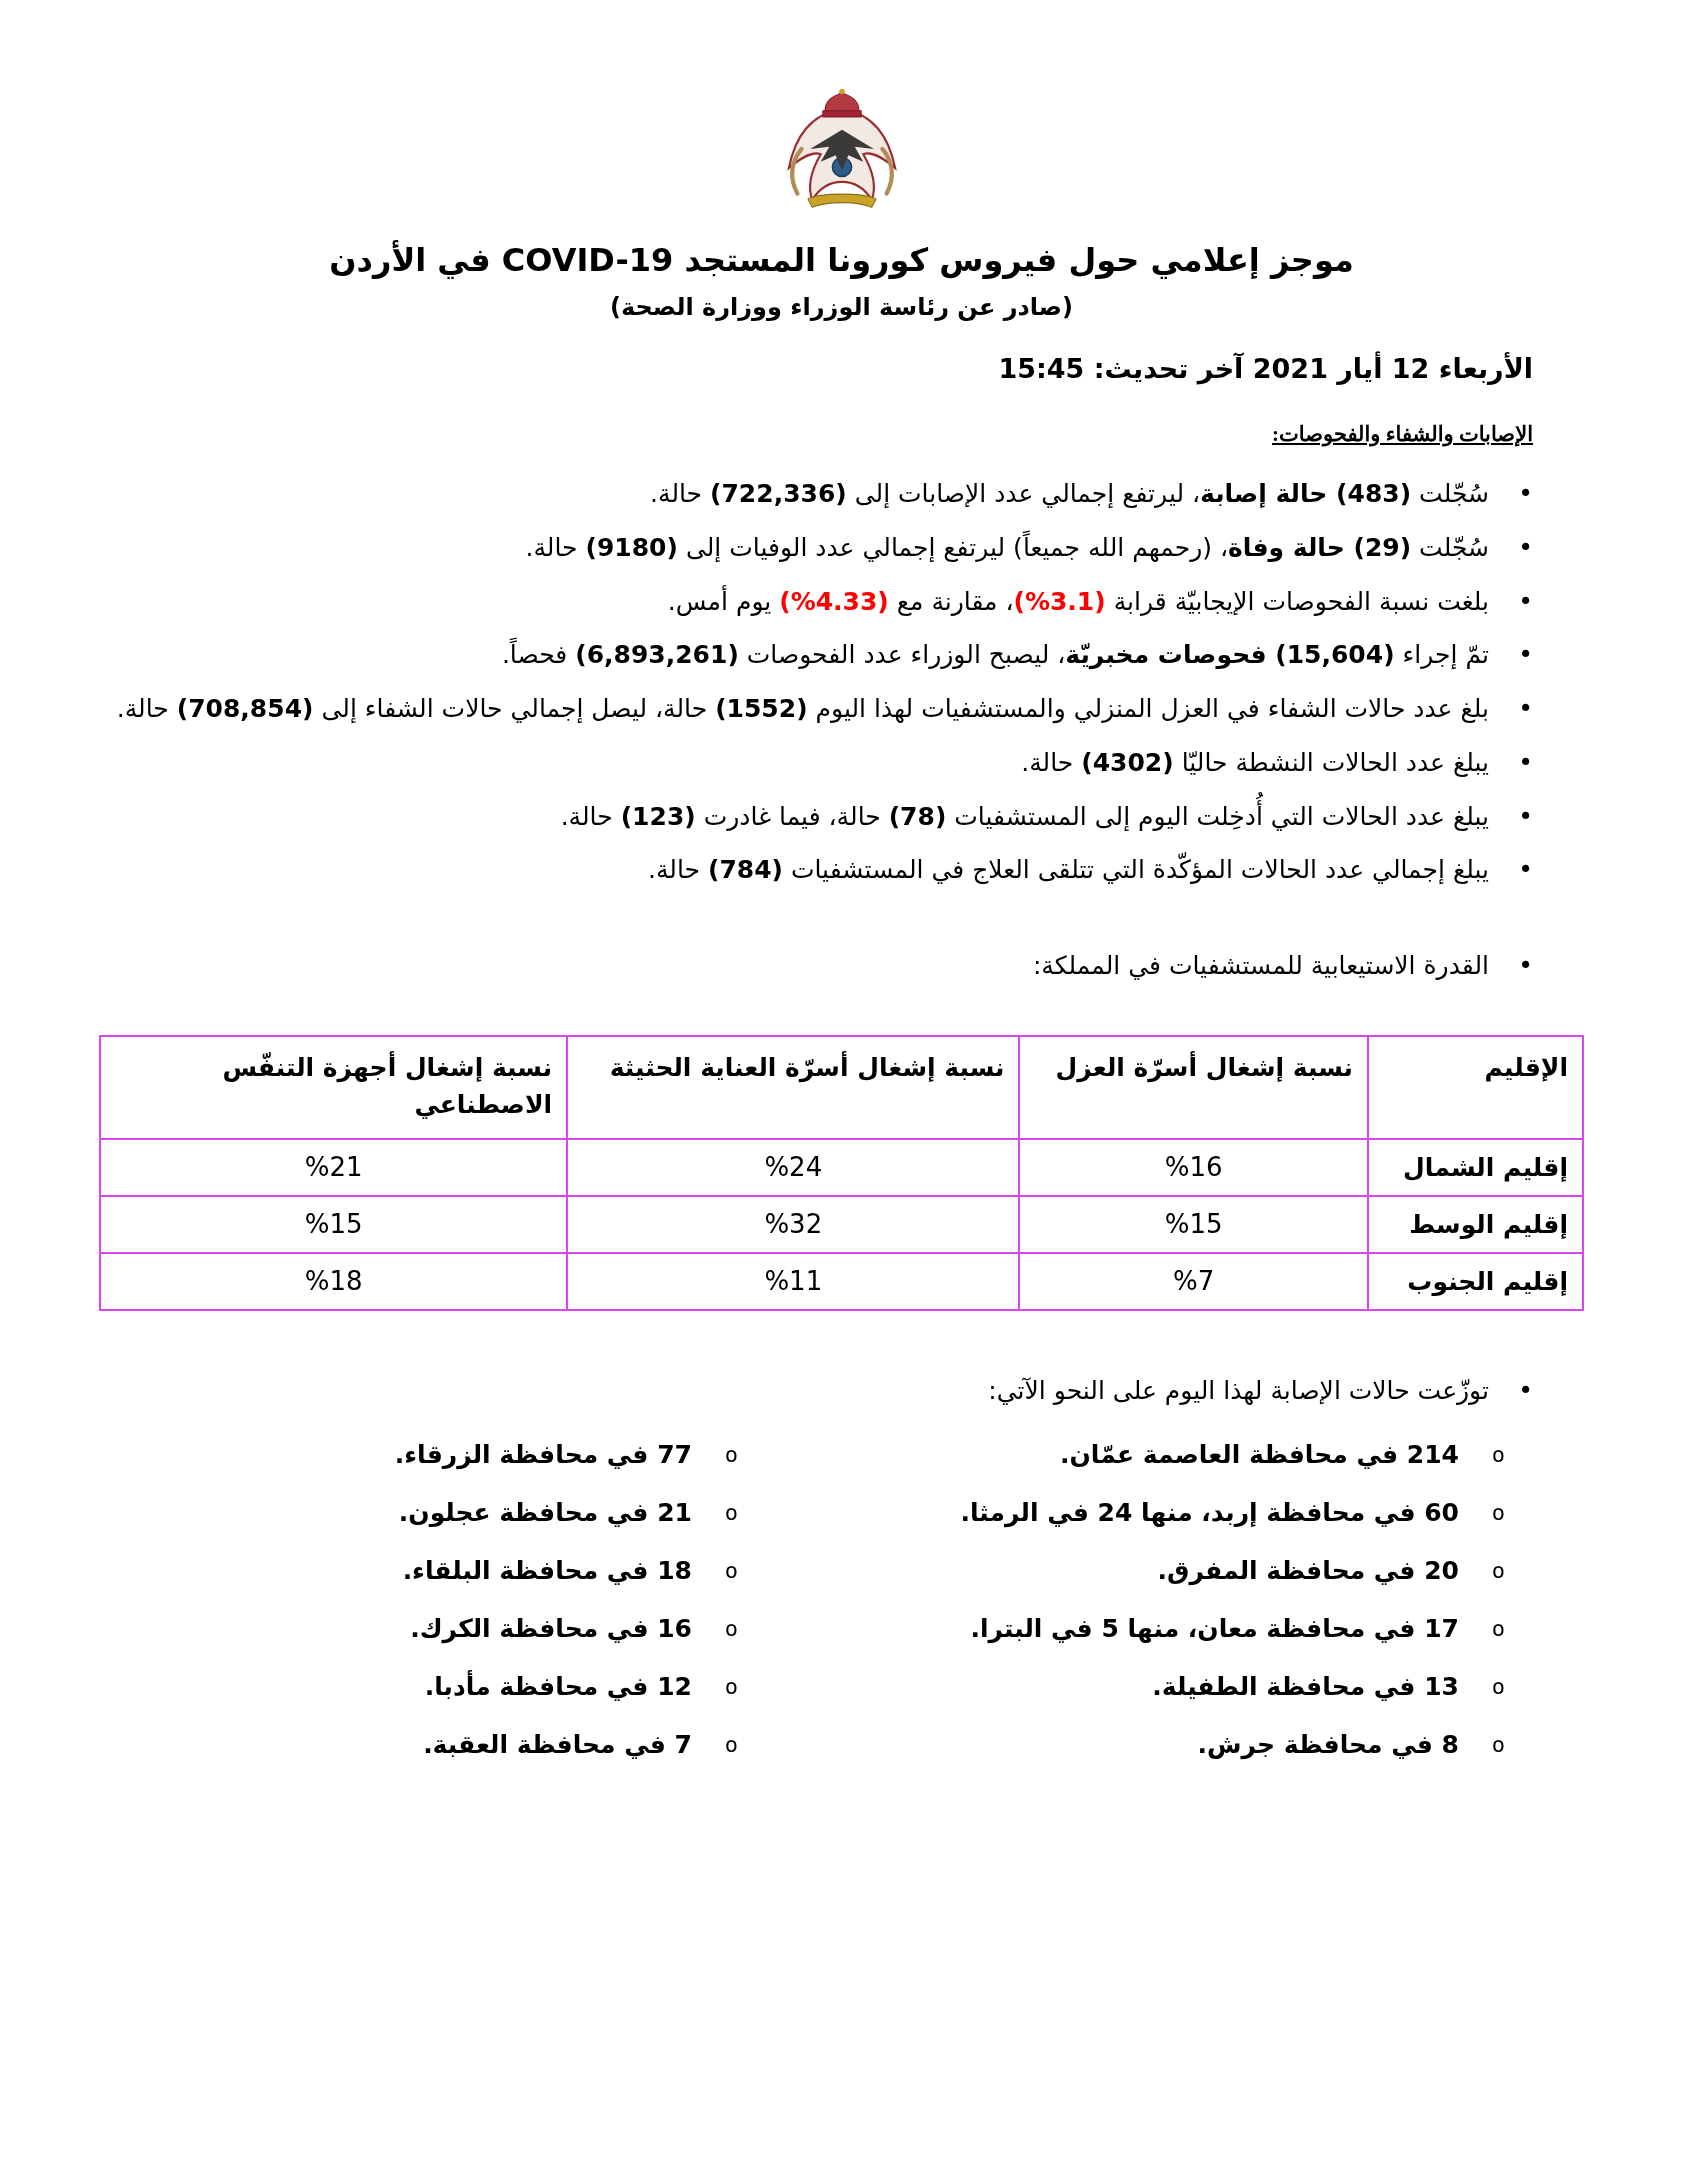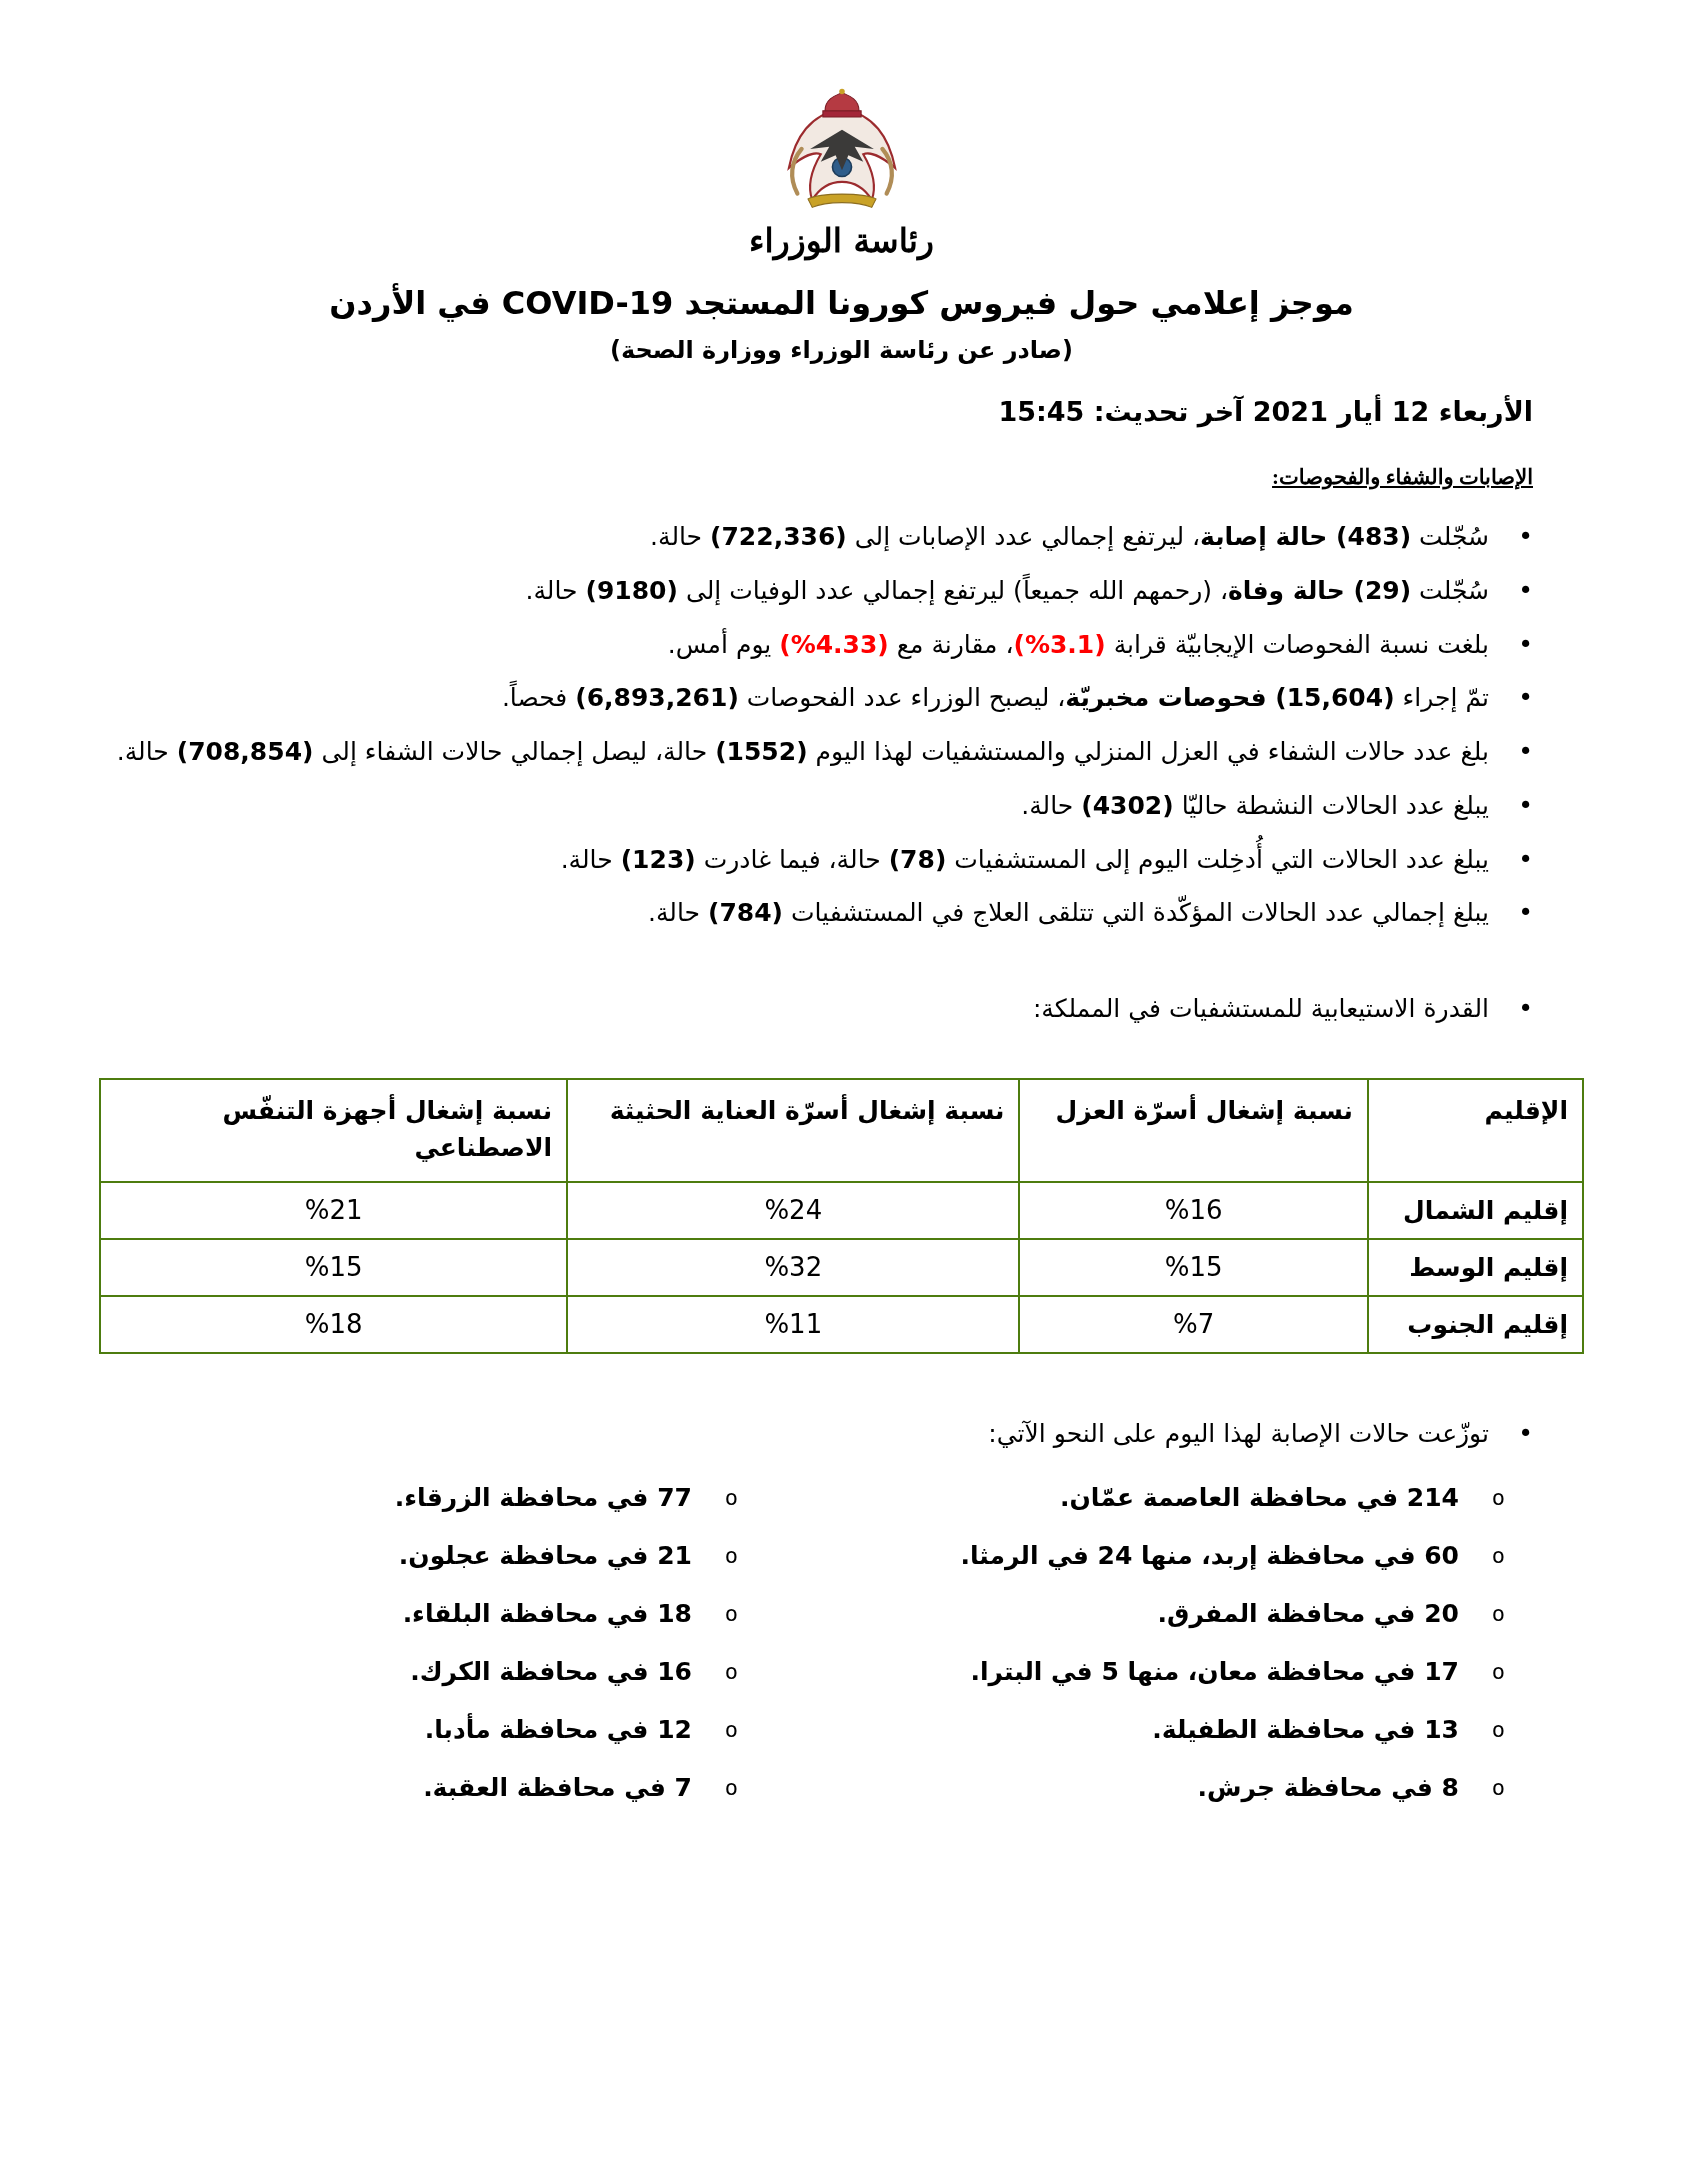--- a/index.html
+++ b/index.html
@@ -21,21 +21,21 @@
   .bullets li{display:flex;margin-bottom:15px;line-height:1.55;font-size:25px;}
   .marker{flex:0 0 44px;}
   .btext{flex:1;}
   .b{font-weight:bold;}
   .red{color:var(--accent-red,#ff0000);}
   .bullet-line{display:flex;font-size:25px;line-height:1.5;}
   .capacity-intro{margin:57px 51px 0 0;}
   .dist-intro{margin:61px 51px 0 0;}
   
   #capacity-table{width:100%;border-collapse:collapse;table-layout:fixed;margin-top:50px;}
-  #capacity-table th,#capacity-table td{border:2px solid #4d7c0f;}
+  #capacity-table th,#capacity-table td{border:2px solid #d946ef;}
   #capacity-table thead th{
     font-size:25px;font-weight:bold;text-align:right;vertical-align:top;
     padding:12px 14px;white-space:pre-line;height:103px;box-sizing:border-box;line-height:1.5;
   }
   #capacity-table tbody th.region{font-size:25px;font-weight:bold;text-align:right;padding:8px 14px;height:57px;box-sizing:border-box;}
   #capacity-table td.val{font-size:26px;font-weight:normal;text-align:center;direction:ltr;vertical-align:middle;}
   .h0{width:14.5%}.h1{width:23.5%}.h2{width:30.5%}.h3{width:31.5%}
   
   .dist-columns{display:flex;gap:44px;margin:28px 79px 0 0;}
   .col-right{flex:0 0 723px;}
@@ -60,21 +60,20 @@
 
       <path d="M38,100 C30,85 32,70 42,58" fill="none" stroke="#b08d57" stroke-width="4" stroke-linecap="round"></path>
       <path d="M122,100 C130,85 128,70 118,58" fill="none" stroke="#b08d57" stroke-width="4" stroke-linecap="round"></path>
 
       <circle cx="80" cy="75" r="9" fill="#2f5d8a" stroke="#1d3c5a" stroke-width="1.5"></circle>
 
       <path d="M80,40 L50,58 L68,56 L60,70 L74,64 L80,78 L86,64 L100,70 L92,56 L110,58 Z" fill="#3b3a39"></path>
 
       <path d="M48,105 C60,99 100,99 112,105 L108,113 C95,107 65,107 52,113 Z" fill="#c9a227" stroke="#8c6d1f" stroke-width="1"></path>
     </svg>
-    <div class="logo-caption">رئاسة الوزراء</div>
   </div>
 
   <h1 class="title">موجز إعلامي حول فيروس كورونا المستجد COVID-19 في الأردن</h1>
   <div class="subtitle">(صادر عن رئاسة الوزراء ووزارة الصحة)</div>
   <div class="date-line">الأربعاء 12 أيار 2021 آخر تحديث: 15:45</div>
 
   <div class="section-heading">الإصابات والشفاء والفحوصات:</div>
 
   <ul class="bullets" id="bullets">
       <li>

